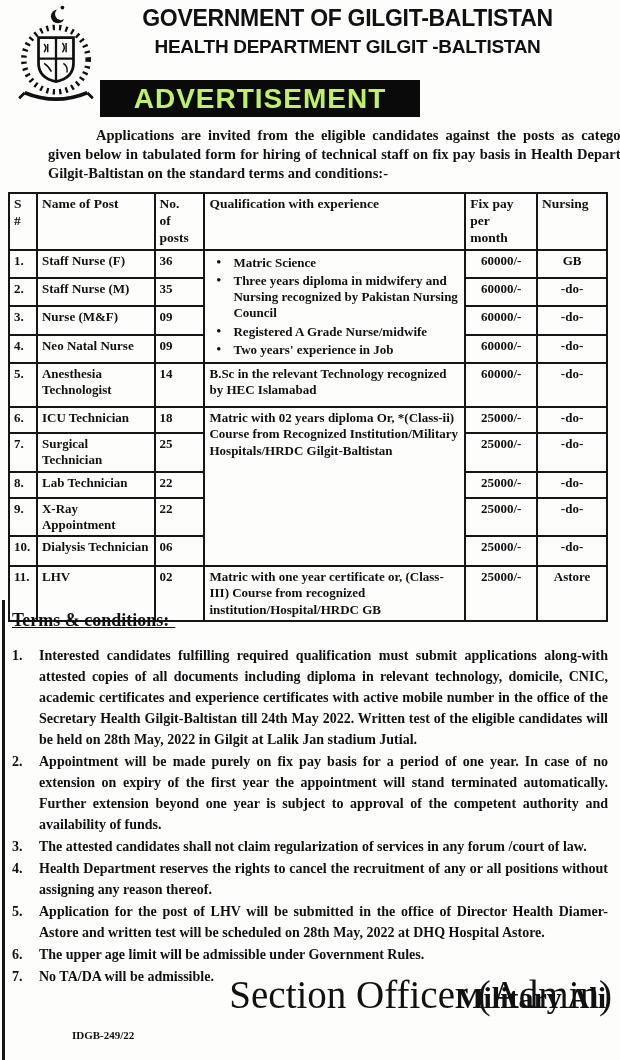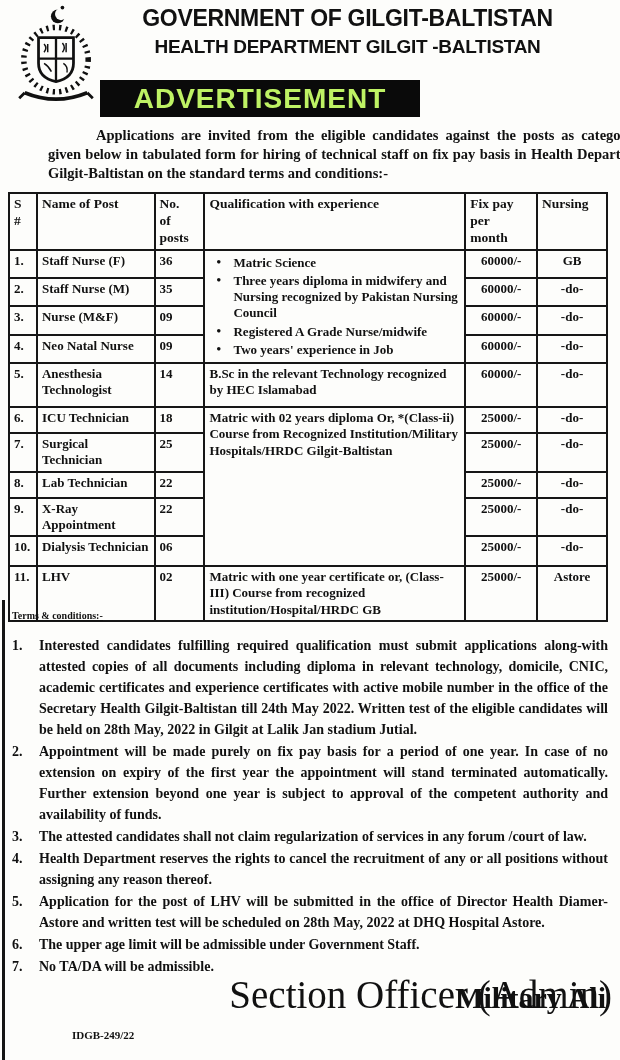--- a/index.html
+++ b/index.html
@@ -99,21 +99,21 @@
   
   .left-rule {
     position: absolute; left: 2px; top: 600px;
     width: 3px; height: 460px;
     background: #141414;
   }
   .terms {
     position: absolute; left: 12px; top: 610px; width: 596px;
   }
   .terms-heading {
-    font-size: 10px; font-weight: 700;
+    font-size: 18px; font-weight: 700;
     text-decoration: underline;
     margin-bottom: 14px;
   }
   .term-item {
     display: flex;
     font-size: 14px; font-weight: 700;
     line-height: 21px;
     margin-bottom: 1px;
   }
   .term-num { flex: none; width: 27px; }
@@ -300,21 +300,21 @@
     <div class="term-item">
       <span class="term-num">4.</span>
       <span class="term-text">Health Department reserves the rights to cancel the recruitment of any or all positions without assigning any reason thereof.</span>
     </div>
     <div class="term-item">
       <span class="term-num">5.</span>
       <span class="term-text">Application for the post of LHV will be submitted in the office of Director Health Diamer-Astore and written test will be scheduled on 28th May, 2022 at DHQ Hospital Astore.</span>
     </div>
     <div class="term-item">
       <span class="term-num">6.</span>
-      <span class="term-text">The upper age limit will be admissible under Government Staff.</span>
+      <span class="term-text">The upper age limit will be admissible under Government Rules.</span>
     </div>
     <div class="term-item">
       <span class="term-num">7.</span>
       <span class="term-text">No TA/DA will be admissible.</span>
     </div>
   </div>
 
   <div class="ref-number">IDGB-249/22</div>
   <div class="sig-name">Military Ali</div>
   <div class="sig-title">Section Officer (Admin)</div>

